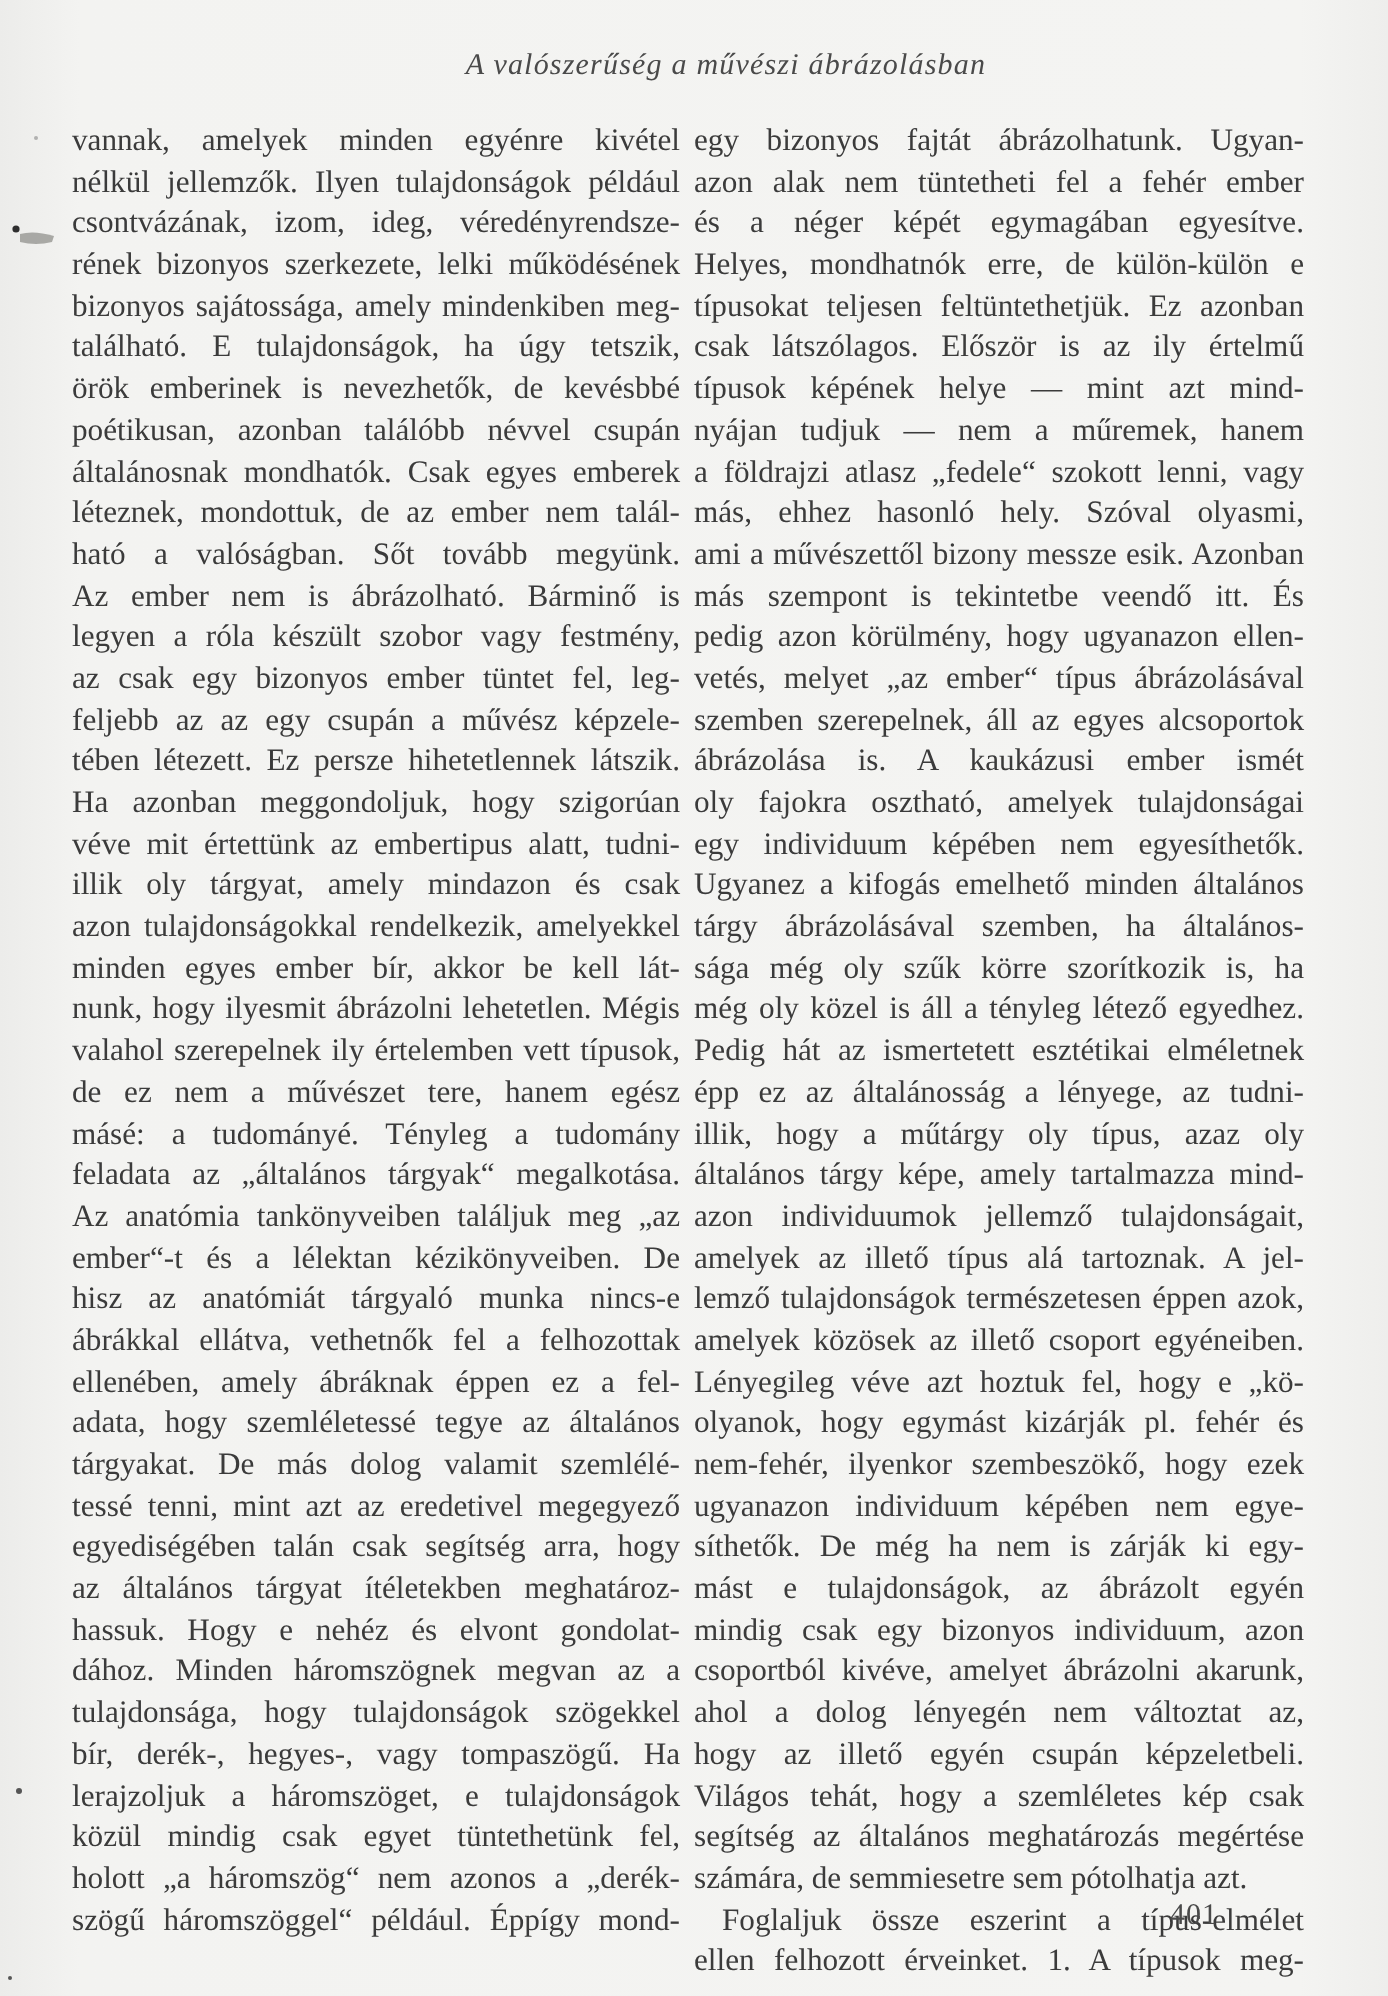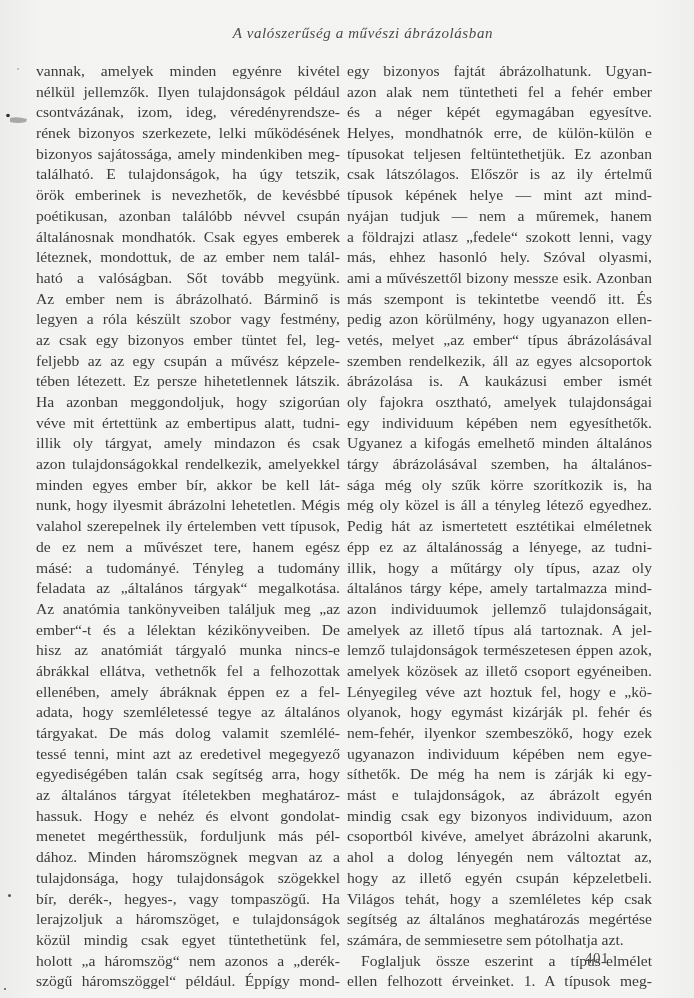--- a/index.html
+++ b/index.html
@@ -128,21 +128,20 @@
       <span class="line">ember“-t és a lélektan kézikönyveiben. De</span>
       <span class="line">hisz az anatómiát tárgyaló munka nincs-e</span>
       <span class="line">ábrákkal ellátva, vethetnők fel a felhozottak</span>
       <span class="line">ellenében, amely ábráknak éppen ez a fel-</span>
       <span class="line">adata, hogy szemléletessé tegye az általános</span>
       <span class="line">tárgyakat. De más dolog valamit szemlélé-</span>
       <span class="line">tessé tenni, mint azt az eredetivel megegyező</span>
       <span class="line">egyediségében talán csak segítség arra, hogy</span>
       <span class="line">az általános tárgyat ítéletekben meghatároz-</span>
       <span class="line">hassuk. Hogy e nehéz és elvont gondolat-</span>
-      <span class="line">menetet megérthessük, forduljunk más pél-</span>
       <span class="line">dához. Minden háromszögnek megvan az a</span>
       <span class="line">tulajdonsága, hogy tulajdonságok szögekkel</span>
       <span class="line">bír, derék-, hegyes-, vagy tompaszögű. Ha</span>
       <span class="line">lerajzoljuk a háromszöget, e tulajdonságok</span>
       <span class="line">közül mindig csak egyet tüntethetünk fel,</span>
       <span class="line">holott „a háromszög“ nem azonos a „derék-</span>
       <span class="line">szögű háromszöggel“ például. Éppígy mond-</span>
     </div>
   <div class="col col-right">
       <span class="line">egy bizonyos fajtát ábrázolhatunk. Ugyan-</span>
@@ -152,21 +151,21 @@
       <span class="line">típusokat teljesen feltüntethetjük. Ez azonban</span>
       <span class="line">csak látszólagos. Először is az ily értelmű</span>
       <span class="line">típusok képének helye — mint azt mind-</span>
       <span class="line">nyájan tudjuk — nem a műremek, hanem</span>
       <span class="line">a földrajzi atlasz „fedele“ szokott lenni, vagy</span>
       <span class="line">más, ehhez hasonló hely. Szóval olyasmi,</span>
       <span class="line">ami a művészettől bizony messze esik. Azonban</span>
       <span class="line">más szempont is tekintetbe veendő itt. És</span>
       <span class="line">pedig azon körülmény, hogy ugyanazon ellen-</span>
       <span class="line">vetés, melyet „az ember“ típus ábrázolásával</span>
-      <span class="line">szemben rendelkezik, áll az egyes alcsoportok</span>
+      <span class="line">szemben szerepelnek, áll az egyes alcsoportok</span>
       <span class="line">ábrázolása is. A kaukázusi ember ismét</span>
       <span class="line">oly fajokra osztható, amelyek tulajdonságai</span>
       <span class="line">egy individuum képében nem egyesíthetők.</span>
       <span class="line">Ugyanez a kifogás emelhető minden általános</span>
       <span class="line">tárgy ábrázolásával szemben, ha általános-</span>
       <span class="line">sága még oly szűk körre szorítkozik is, ha</span>
       <span class="line">még oly közel is áll a tényleg létező egyedhez.</span>
       <span class="line">Pedig hát az ismertetett esztétikai elméletnek</span>
       <span class="line">épp ez az általánosság a lényege, az tudni-</span>
       <span class="line">illik, hogy a műtárgy oly típus, azaz oly</span>

